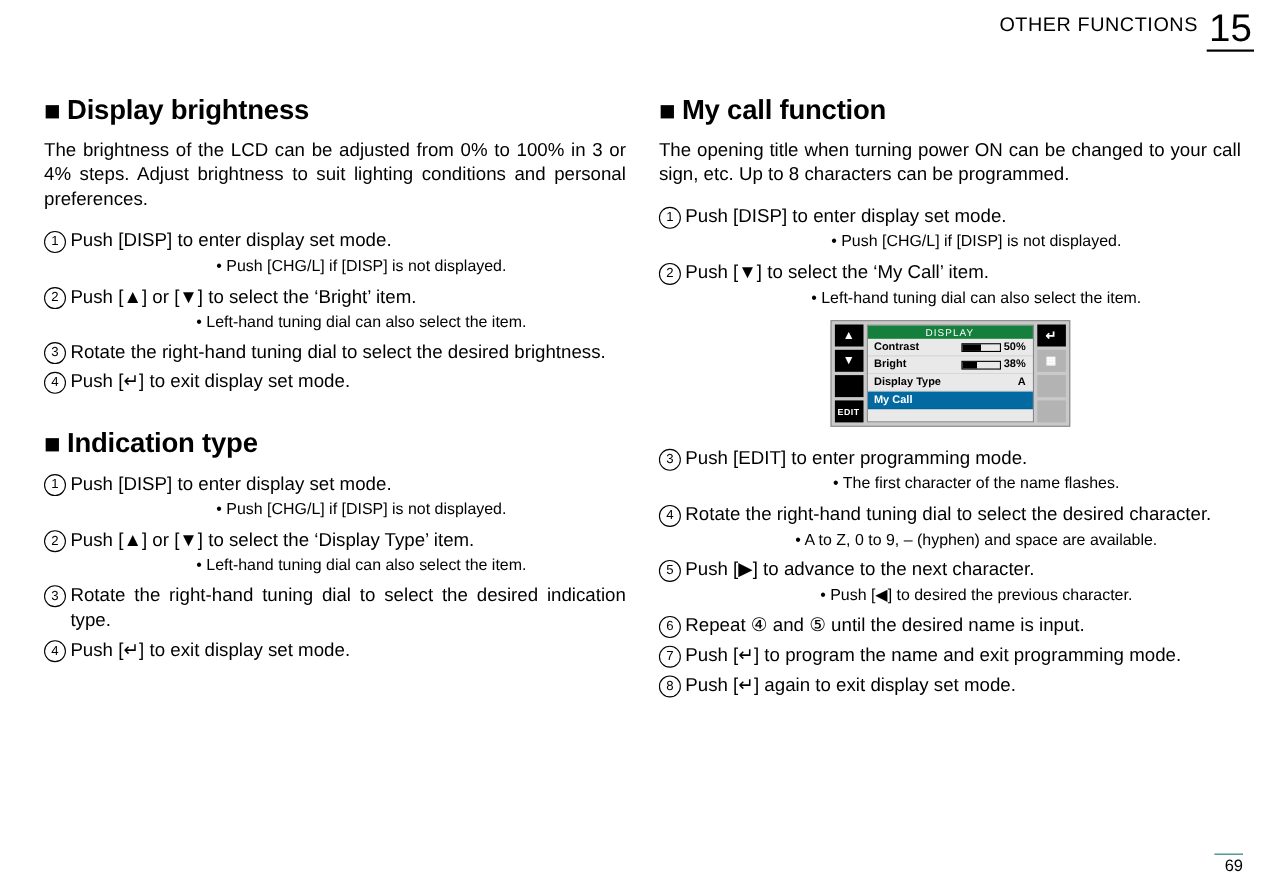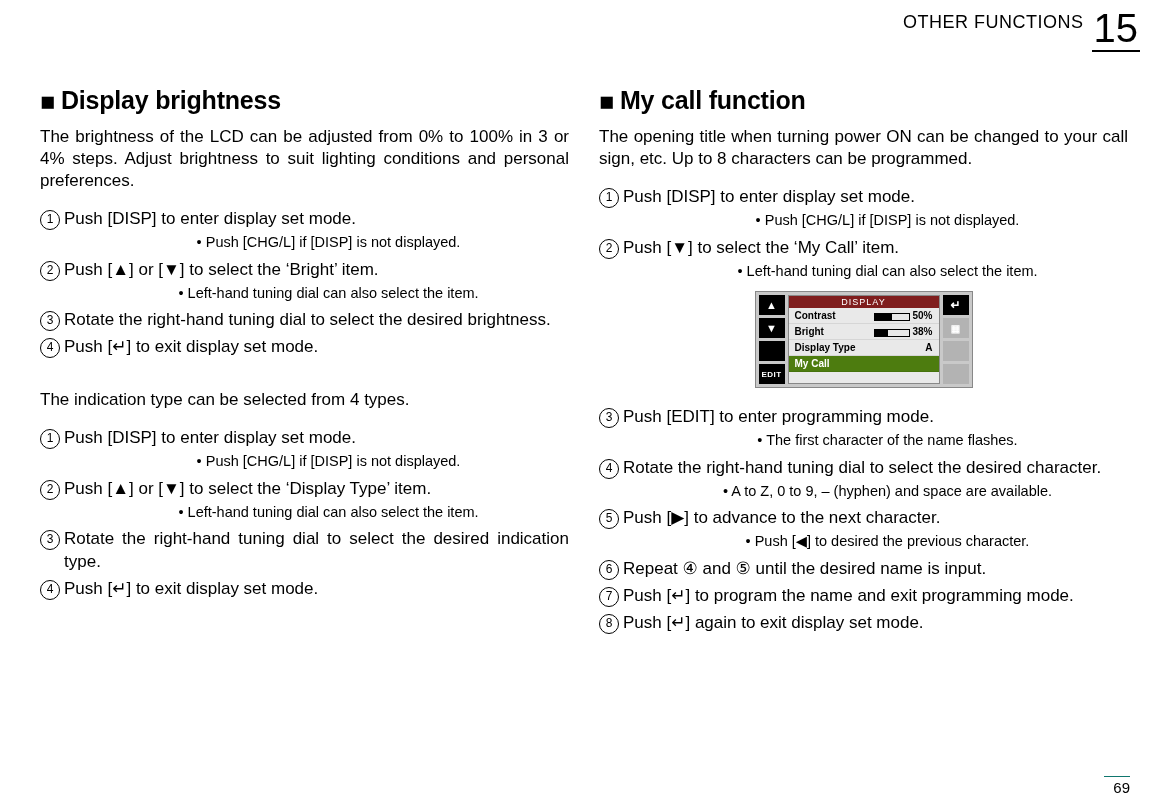--- a/index.html
+++ b/index.html
@@ -1,42 +1,42 @@
 <!DOCTYPE html>
 <html><head>
 <meta charset="utf-8">
 <style>
   html,body{margin:0;padding:0;background:#fff;color:#000;font-family:Helvetica,Arial,sans-serif}
   .page{width:1164px;height:804px;position:relative;box-sizing:border-box}
   .header{position:absolute;top:8px;right:24px;display:flex;align-items:flex-start;gap:8px}
   .hdr-label{font-size:18px;letter-spacing:0.5px;margin-top:4px}
-  .hdr-num{font-size:40px;font-weight:400;border-bottom:2px solid #000;padding:0 2px 2px 2px;line-height:1}
+  .hdr-num{font-size:35px;font-weight:400;border-bottom:2px solid #000;padding:0 2px 2px 2px;line-height:1}
   .pagefoot{position:absolute;bottom:8px;right:34px;font-size:15px;border-top:1px solid #0f766e;padding-top:2px;width:26px;text-align:right}
   .cols{display:flex;padding:86px 36px 0 40px;gap:30px}
   .col{flex:1;min-width:0}
   h2.sect{font-size:25px;font-weight:700;margin:0 0 10px 0;letter-spacing:-0.2px}
   h2.sect .sq{display:inline-block;vertical-align:-1px;margin-right:6px}
   p.intro{font-size:17px;margin:0 0 16px 0;line-height:1.3;text-align:justify}
   ol.steps{list-style:none;margin:0;padding:0}
   ol.steps>li{font-size:17px;line-height:1.35;margin:0 0 4px 0;padding-left:24px;text-indent:-24px;text-align:justify}
   .cnum{display:inline-block;width:18px;height:18px;border:1.2px solid #000;border-radius:50%;font-size:12px;line-height:17px;text-align:center;text-indent:0;margin-right:4px;vertical-align:1px}
   .note{display:block;font-size:14.5px;margin:2px 0 6px 24px;text-indent:0;text-align:center}
   .note::before{content:"• "}
   .gap{height:26px}
   .lcd-wrap{display:flex;justify-content:center;margin:10px 0 18px 0}
   .lcd{display:flex;background:#c9c9c9;padding:3px;border:1px solid #888}
   .lcd .side{display:flex;flex-direction:column;gap:3px;margin:0}
   .side .btn{width:26px;height:20px;background:#000;color:#fff;display:flex;align-items:center;justify-content:center;font-size:10px;font-weight:700}
   .side .btn.blank{background:#000}
   .side .btn.lt{background:#b3b3b3}
   .side .label{font-size:8px;color:#fff;letter-spacing:0.5px}
   .lcd .screen{width:150px;background:#e9e9e9;margin:0 3px;border:1px solid #888;font-family:Arial,Helvetica,sans-serif}
-  .screen .titlebar{background:#7f1d1d;color:#fff;font-size:9px;text-align:center;letter-spacing:1px;padding:1px 12px}
+  .screen .titlebar{background:#15803d;color:#fff;font-size:9px;text-align:center;letter-spacing:1px;padding:1px 12px}
   .screen .row{display:flex;justify-content:space-between;align-items:center;font-size:10px;font-weight:700;padding:2px 6px;border-bottom:1px solid rgba(0,0,0,0.08)}
-  .screen .row.sel{background:#4d7c0f;color:#fff}
+  .screen .row.sel{background:#0369a1;color:#fff}
   .screen .row .bar{display:inline-block;width:34px;height:6px;background:linear-gradient(to right,#000 0 50%,transparent 50% 100%);border:1px solid #000;margin-left:4px;vertical-align:middle}
   .screen .row .val{font-weight:700}
   .enter-sym{font-family:Arial;font-size:12px}
   .tri{font-size:11px}
 </style>
 </head>
 <body>
 <div class="page">
 
 <div class="header">
@@ -53,21 +53,21 @@
       <li><span class="cnum">1</span><span>Push [DISP] to enter display set mode.</span>
         <span class="note">Push [CHG/L] if [DISP] is not displayed.</span></li>
       <li><span class="cnum">2</span><span>Push [▲] or [▼] to select the ‘Bright’ item.</span>
         <span class="note">Left-hand tuning dial can also select the item.</span></li>
       <li><span class="cnum">3</span><span>Rotate the right-hand tuning dial to select the desired brightness.</span></li>
       <li><span class="cnum">4</span><span>Push [↵] to exit display set mode.</span></li>
     </ol>
 
     <div class="gap"></div>
 
-    <p class="intro">The indication type can be selected from 4 types.</p>
+    <h2 class="sect"><span class="sq">■</span><span>Indication type</span></h2>
     <ol class="steps">
       <li><span class="cnum">1</span><span>Push [DISP] to enter display set mode.</span>
         <span class="note">Push [CHG/L] if [DISP] is not displayed.</span></li>
       <li><span class="cnum">2</span><span>Push [▲] or [▼] to select the ‘Display Type’ item.</span>
         <span class="note">Left-hand tuning dial can also select the item.</span></li>
       <li><span class="cnum">3</span><span>Rotate the right-hand tuning dial to select the desired indication type.</span></li>
       <li><span class="cnum">4</span><span>Push [↵] to exit display set mode.</span></li>
     </ol>
   </div>
 

